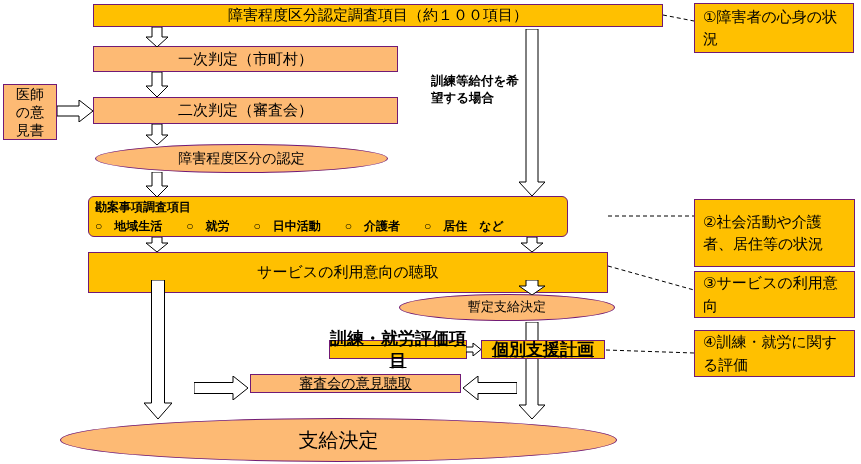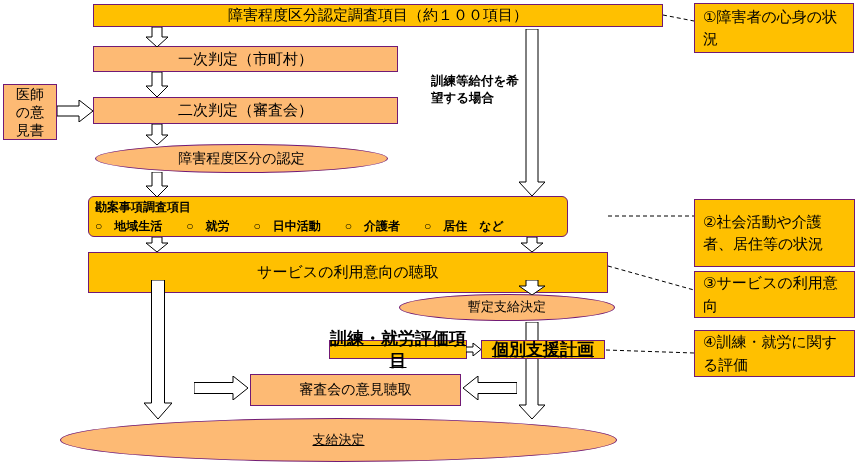--- a/index.html
+++ b/index.html
@@ -53,23 +53,23 @@
   </div>
 
   <div class="box yellow" style="left:88px;top:252px;width:520px;height:41px;font-size:15px;">サービスの利用意向の聴取</div>
 
   <div class="box white ellipse" style="left:399px;top:294px;width:216px;height:27px;font-size:13px;">暫定支給決定</div>
 
   <div class="box yellow small-tag" style="left:329px;top:340px;width:138px;height:19px;">訓練・就労評価項目</div>
 
   <div class="box yellow small-tag" style="left:481px;top:340px;width:124px;height:19px;">個別支援計画</div>
 
-  <div class="box white" style="left:250px;top:374px;width:211px;height:32px;font-size:14px;">審査会の意見聴取</div>
+  <div class="box white" style="left:250px;top:374px;width:211px;height:19px;font-size:14px;text-decoration:underline;">審査会の意見聴取</div>
 
-  <div class="box white ellipse" style="left:60px;top:418px;width:557px;height:44px;font-size:13px;text-decoration:underline;">支給決定</div>
+  <div class="box white ellipse" style="left:60px;top:418px;width:557px;height:44px;font-size:20px;">支給決定</div>
 
   <div class="box yellow ann" style="left:694px;top:3px;width:160px;height:50px;">①障害者の心身の状況</div>
   <div class="box yellow ann" style="left:694px;top:182px;width:161px;height:68px;margin-top:17px;">②社会活動や介護者、居住等の状況</div>
   <div class="box yellow ann" style="left:694px;top:271px;width:161px;height:47px;">③サービスの利用意向</div>
   <div class="box yellow ann" style="left:694px;top:330px;width:161px;height:47px;">④訓練・就労に関する評価</div>
 
   <svg class="arr" style="left:146px;top:27px;" width="22" height="20" viewBox="0 0 22 20">
       <polygon points="6,0 16,0 16,10 22,10 11,20 0,10 6,10"></polygon>
     </svg>
 

